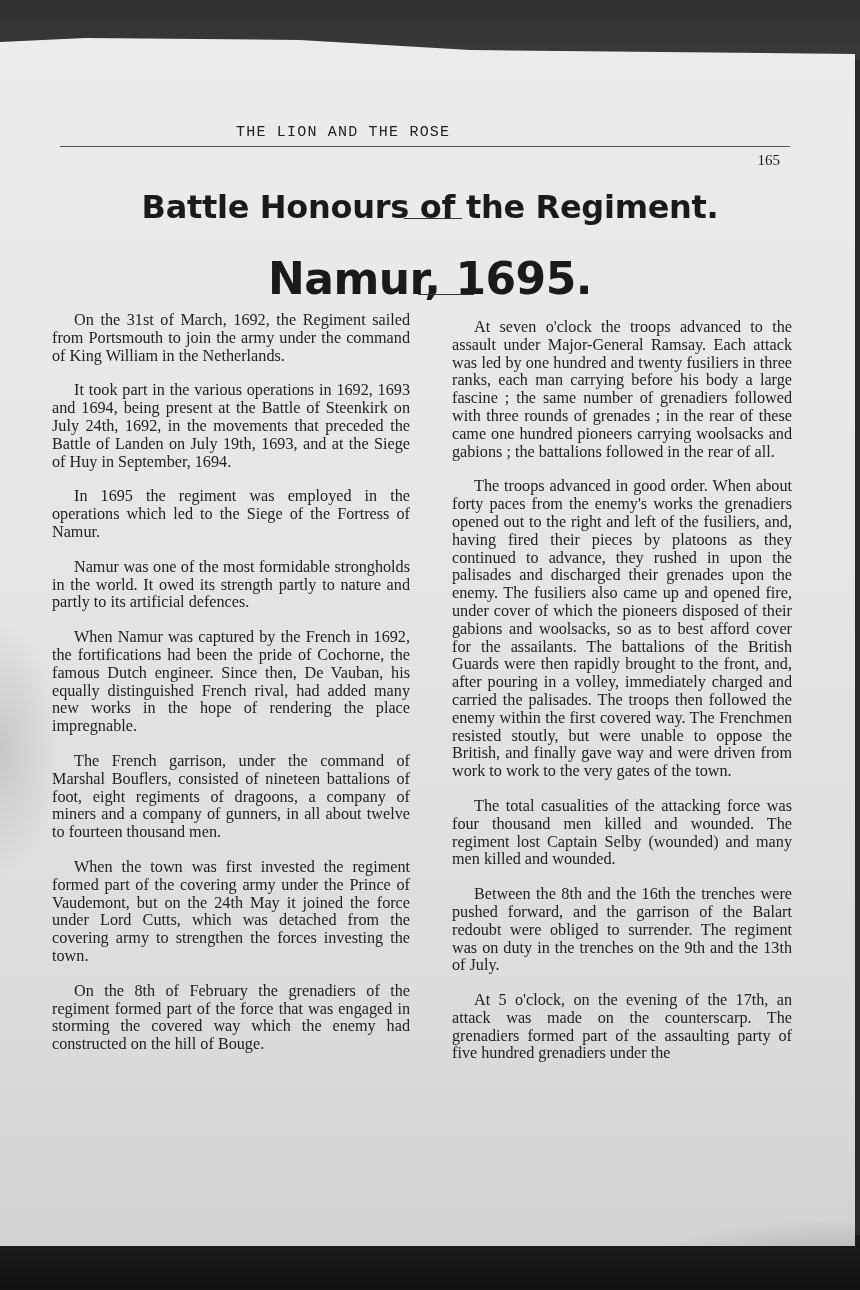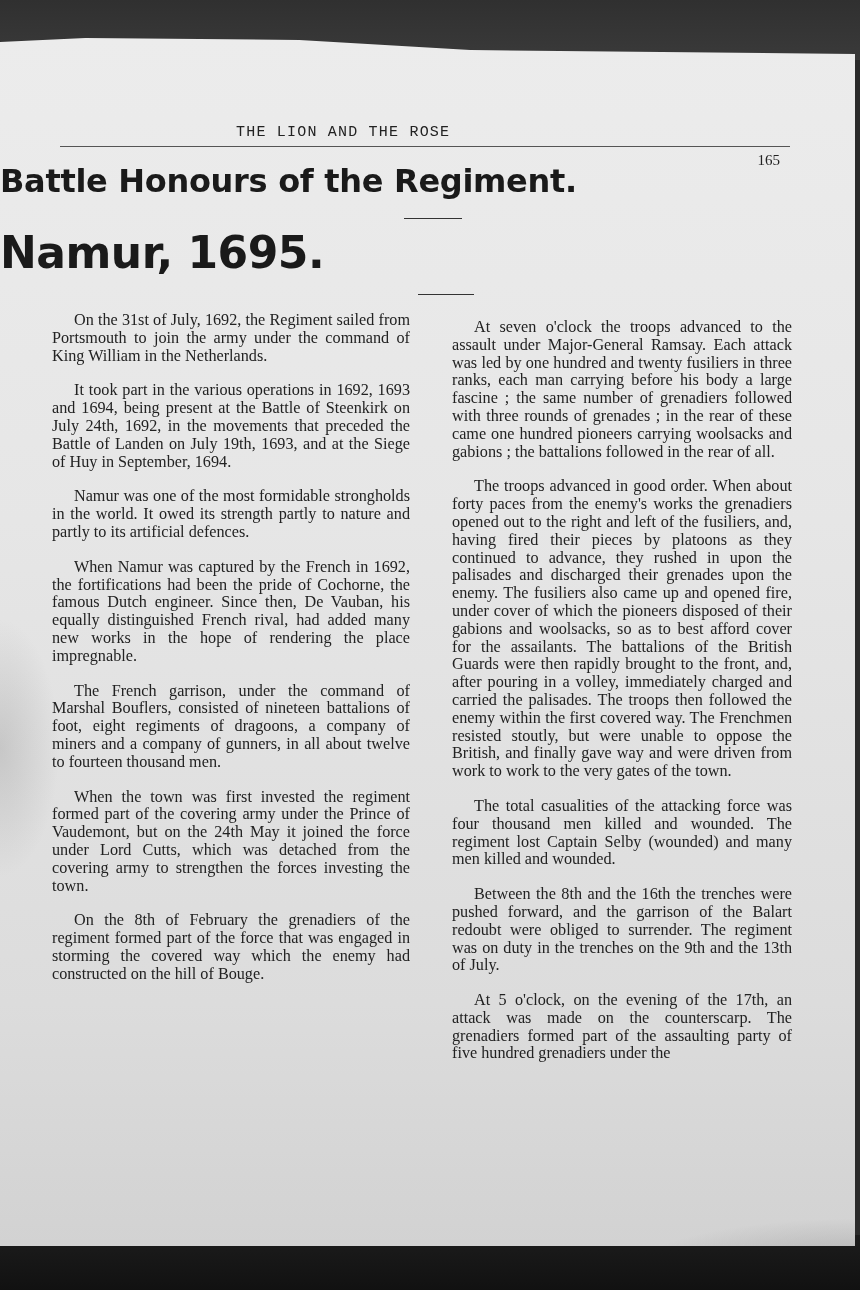--- a/index.html
+++ b/index.html
@@ -31,22 +31,22 @@
       position: absolute; left: 176px; top: 0;
       font-family: Liberation Mono, monospace;
       font-size: 15px; letter-spacing: 1.2px; color: #222;
     }
     .page-number {
       position: absolute; right: 10px; top: 0;
       font-family: "Liberation Serif", serif;
       font-size: 15px; color: #222; margin-top: 28px;
     }
     .headline {
-      position: absolute; left: 0; width: 860px; 
-      font-family: "DejaVu Sans", sans-serif; font-weight: bold; color: #1a1a1a;
+      position: absolute; left: 0; width: 860px; text-align: center;
+      font-family: "DejaVu Sans", sans-serif; font-weight: bold; color: #1a1a1a; margin-top: 26px;
     }
     .headline-1 { top: 124px; font-size: 32px; letter-spacing: -0.3px; }
     .headline-2 { top: 189px; font-size: 44px; letter-spacing: -0.5px; }
     .rule-short { position: absolute; height: 1px; background: #333; }
     .rule-1 { left: 404px; top: 180px; width: 58px; }
     .rule-2 { left: 418px; top: 256px; width: 56px; }
     .column {
       position: absolute; top: 274px; width: 358px;
       font-family: "Liberation Serif", serif;
       font-size: 16.2px; line-height: 17.8px; text-align: justify; color: #222;
@@ -77,22 +77,23 @@
     <span class="running-title">THE LION AND THE ROSE</span>
     <span class="page-number">165</span>
   </div>
 
   <div class="headline headline-1">Battle Honours of the Regiment.</div>
   <div class="rule-short rule-1"></div>
   <div class="headline headline-2">Namur, 1695.</div>
   <div class="rule-short rule-2"></div>
 
   <div class="column col-left">
-    <p>On the 31st of July, 1692, the Regiment sailed from Portsmouth to join the army under the command of King William in the Netherlands.</p>
+    <p>On the 31st of March, 1692, the Regiment sailed from Portsmouth to join the army under the command of King William in the Netherlands.</p>
     <p>It took part in the various operations in 1692, 1693 and 1694, being present at the Battle of Steenkirk on July 24th, 1692, in the movements that preceded the Battle of Landen on July 19th, 1693, and at the Siege of Huy in September, 1694.</p>
+    <p>In 1695 the regiment was employed in the operations which led to the Siege of the Fortress of Namur.</p>
     <p>Namur was one of the most formidable strongholds in the world. It owed its strength partly to nature and partly to its artificial defences.</p>
     <p>When Namur was captured by the French in 1692, the fortifications had been the pride of Cochorne, the famous Dutch engineer. Since then, De Vauban, his equally dis­tinguished French rival, had added many new works in the hope of rendering the place impregnable.</p>
     <p>The French garrison, under the command of Marshal Bouflers, consisted of nineteen battalions of foot, eight regiments of dragoons, a company of miners and a company of gunners, in all about twelve to fourteen thousand men.</p>
     <p>When the town was first invested the regiment formed part of the covering army under the Prince of Vaudemont, but on the 24th May it joined the force under Lord Cutts, which was detached from the covering army to strengthen the forces investing the town.</p>
     <p>On the 8th of February the grenadiers of the regiment formed part of the force that was engaged in storming the covered way which the enemy had constructed on the hill of Bouge.</p>
   </div>
 
   <div class="column col-right">
     <p>At seven o'clock the troops advanced to the assault under Major-General Ramsay. Each attack was led by one hundred and twenty fusiliers in three ranks, each man carrying before his body a large fascine ; the same number of grenadiers followed with three rounds of grenades ; in the rear of these came one hundred pioneers carrying woolsacks and gabions ; the battalions followed in the rear of all.</p>
     <p>The troops advanced in good order. When about forty paces from the enemy's works the grenadiers opened out to the right and left of the fusiliers, and, having fired their pieces by platoons as they continued to advance, they rushed in upon the palisades and discharged their grenades upon the enemy. The fusiliers also came up and opened fire, under cover of which the pioneers disposed of their gabions and woolsacks, so as to best afford cover for the assailants. The battalions of the British Guards were then rapidly brought to the front, and, after pouring in a volley, imme­diately charged and carried the palisades. The troops then followed the enemy within the first covered way. The Frenchmen resisted stoutly, but were unable to oppose the British, and finally gave way and were driven from work to work to the very gates of the town.</p>

